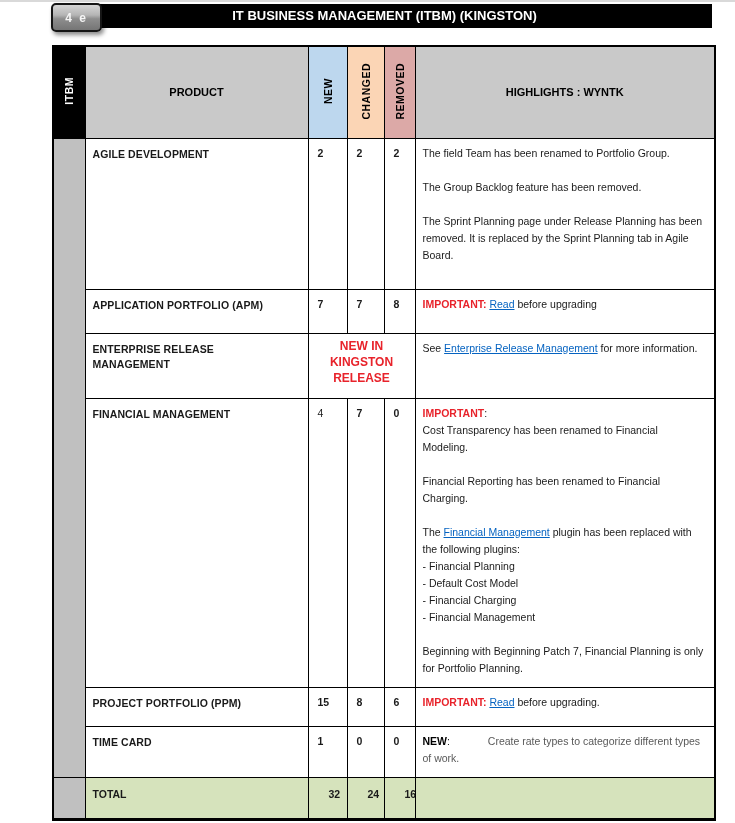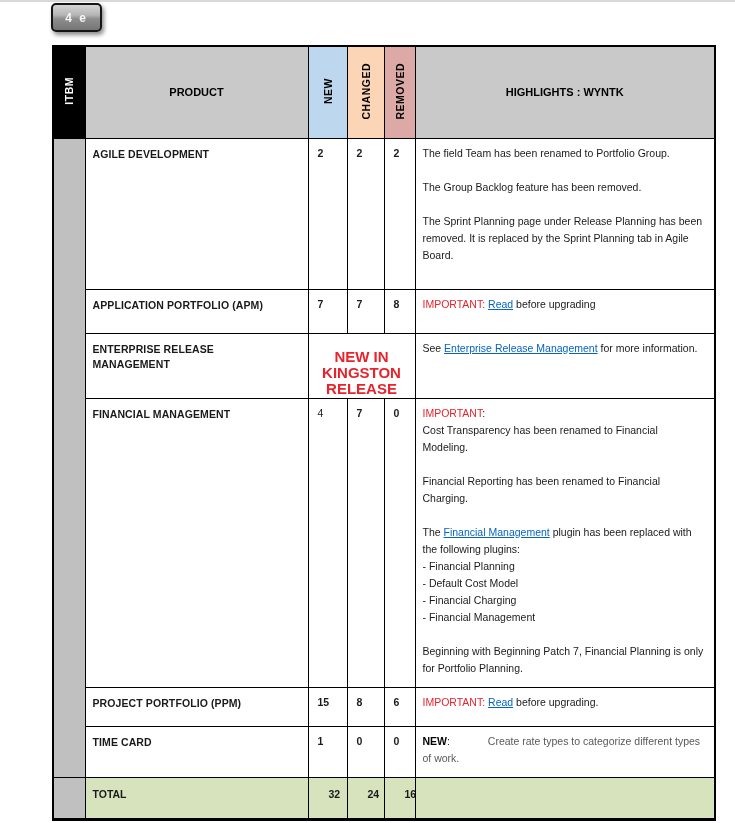--- a/index.html
+++ b/index.html
@@ -49,45 +49,48 @@
 
   td{vertical-align:top;}
   td.strip{background:var(--strip-gray);padding:0;}
   td.product{
     font-weight:bold;font-size:10.5px;line-height:15px;padding:8px 6px 6px 7px;
     white-space:pre;letter-spacing:0.1px;
   }
   td.num{font-size:10.5px;padding:8px 2px 2px 9px;}
   td.num.b{font-weight:bold;}
   td.merged{
-    color:var(--important-red);font-weight:bold;font-size:15px;line-height:16px;
-    text-align:center;padding-top:15px;white-space:pre-line;
+    color:var(--important-red);font-weight:bold;font-size:12px;line-height:16px;
+    text-align:center;padding-top:4px;white-space:pre-line;
   }
   td.hl{font-size:10.5px;line-height:17px;padding:6px 8px 4px 7px;}
   td.hl p{margin:0;}
   td.hl p.gap{margin-bottom:17px;}
   .seg-plain{color:#1a1a1a;}
-  .seg-important{color:var(--important-red);font-weight:normal;}
+  .seg-important{color:var(--important-red);font-weight:bold;}
   .seg-bold{color:#000;font-weight:bold;}
   .seg-gray{color:#595959;margin-left:35px;}
   a.seg-link{color:var(--link-blue);text-decoration:underline;cursor:pointer;}
 
   #total-row td{background:var(--total-green);font-weight:bold;font-size:10.5px;padding-left:20px;}
   #total-row td.strip{background:var(--strip-gray);}
   #total-row td.tlabel{padding:10px 6px 6px 7px;}
   #total-row td.num{padding-top:10px;}
 </style>
 </head>
 <body>
 
 <div class="page">
   <div class="top-edge"></div>
 
   <div class="badge">
     <span>4 e</span>
+  </div>
+  <div class="titlebar">
+    <span>IT BUSINESS MANAGEMENT (ITBM) (KINGSTON)</span>
   </div>
 
   <div class="tablewrap">
     <table>
       <colgroup>
         <col style="width:32px">
           <col style="width:223px">
           <col style="width:39px">
         <col style="width:37px">
           <col style="width:31px">

